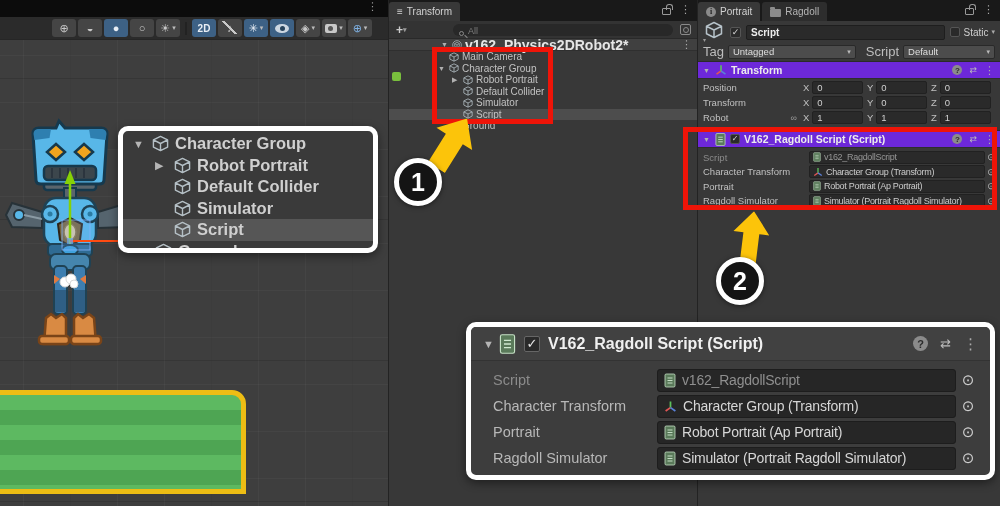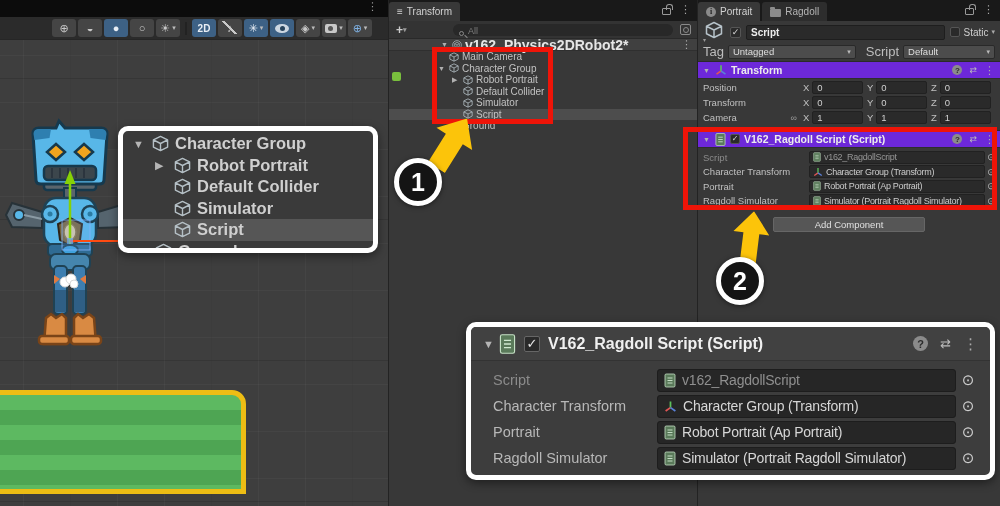--- a/index.html
+++ b/index.html
@@ -472,21 +472,21 @@
           <span class="ax">Y</span>
           <div class="numfield">0</div>
         </div>
       <div class="axgrp">
           <span class="ax">Z</span>
           <div class="numfield">0</div>
         </div>
     </div>
     <div class="t-row" style="top:110px;">
       <span class="lbl">
-          <span>Camera</span>
+          <span>Robot</span>
           <span class="linkicon">∞</span>
         </span>
       <div class="axgrp">
           <span class="ax">X</span>
           <div class="numfield">1</div>
         </div>
       <div class="axgrp">
           <span class="ax">Y</span>
           <div class="numfield">1</div>
         </div>
@@ -543,21 +543,20 @@
       <span class="lbl">Ragdoll Simulator</span>
       <div class="objfield">
         <svg>
             <use href="#sym-script"></use>
           </svg>
         <span class="val">Simulator (Portrait Ragdoll Simulator)</span>
       </div>
       <span class="picker">⊙</span>
     </div>
 
-    <div class="addcomp">Add Component</div>
   </div>
 
   <div class="redrect rr-hier"></div>
   <div class="redrect rr-insp"></div>
 
   <svg class="arrow" style="left:421px;top:112px;transform:rotate(32deg);transform-origin:50% 75%;" width="46" height="58">
     <polygon points="23,0 44,24 33,24 33,58 13,58 13,24 2,24" fill="#fcc40a"></polygon>
   </svg>
   <svg class="arrow" style="left:728px;top:211px;transform:rotate(7deg);transform-origin:50% 80%;" width="40" height="62">
     <polygon points="20,0 38,22 28,22 28,62 12,62 12,22 2,22" fill="#fcc40a"></polygon>

